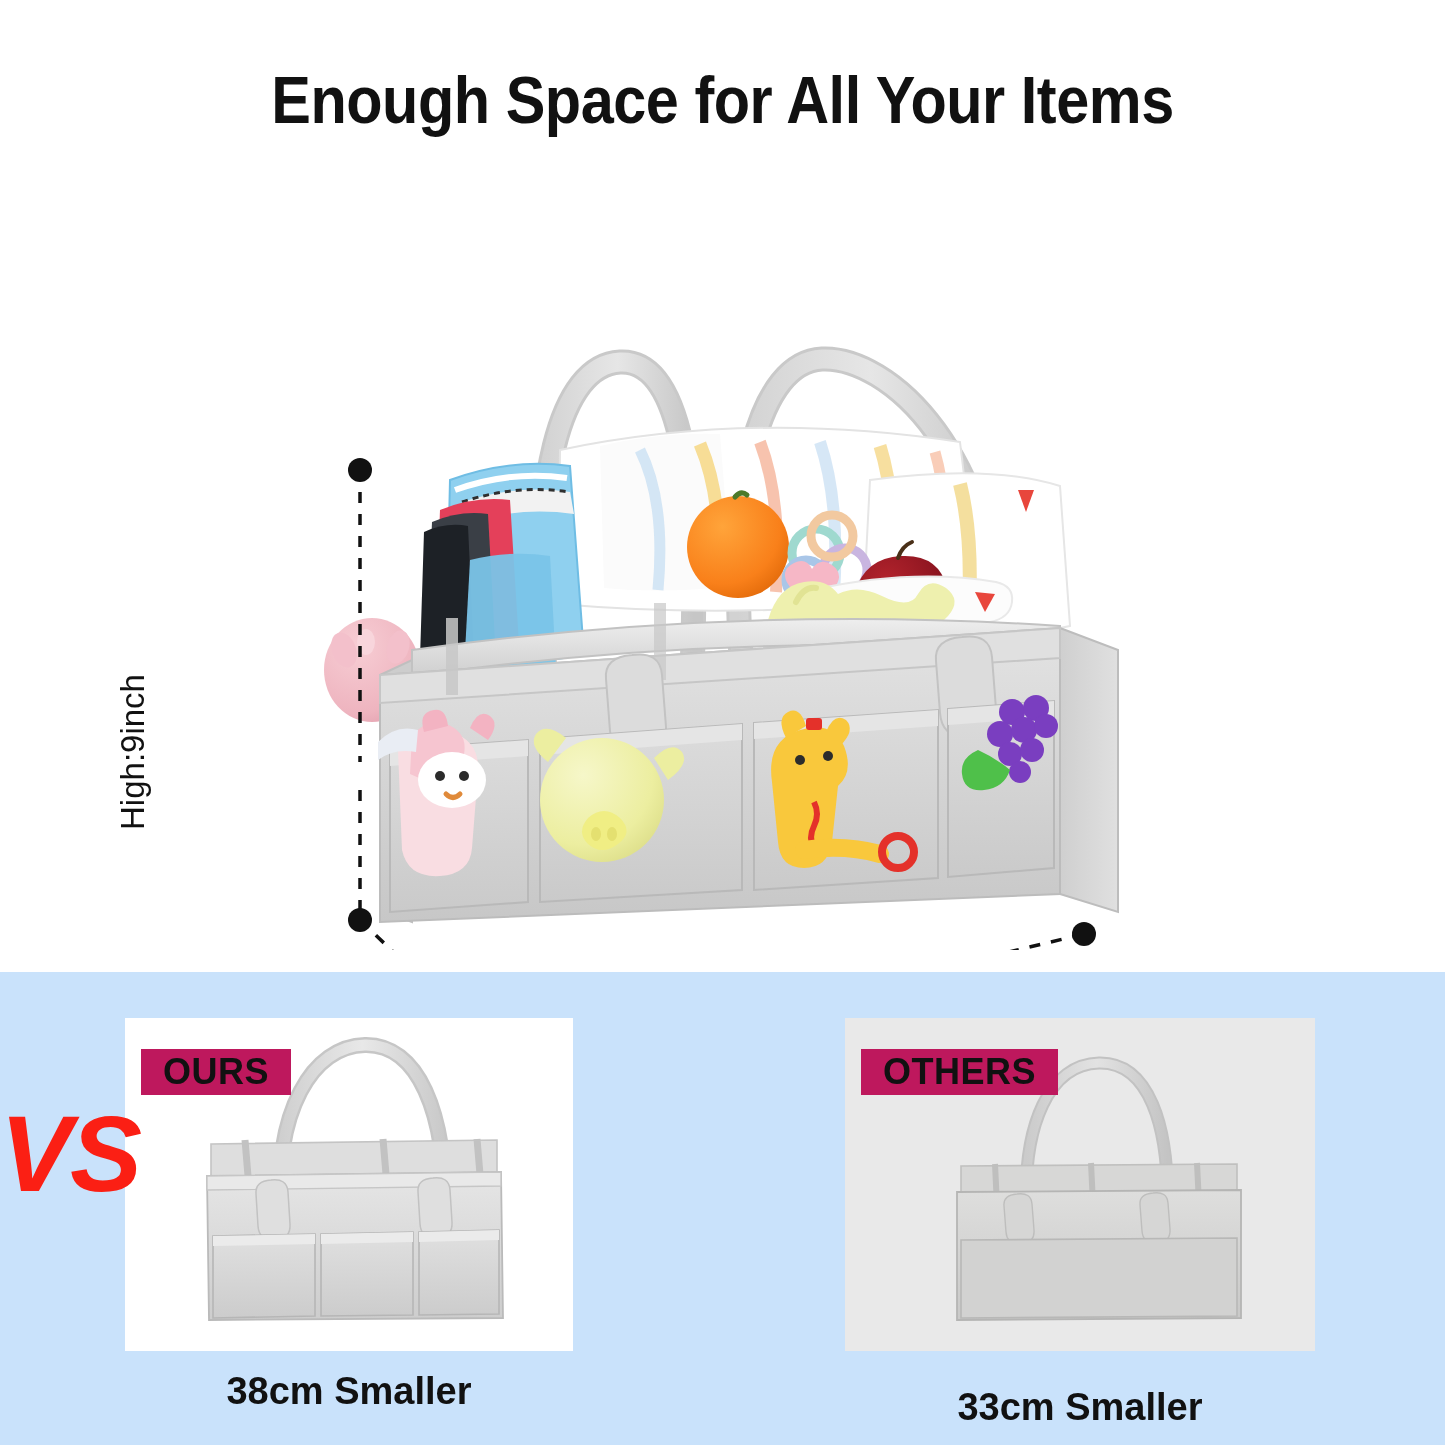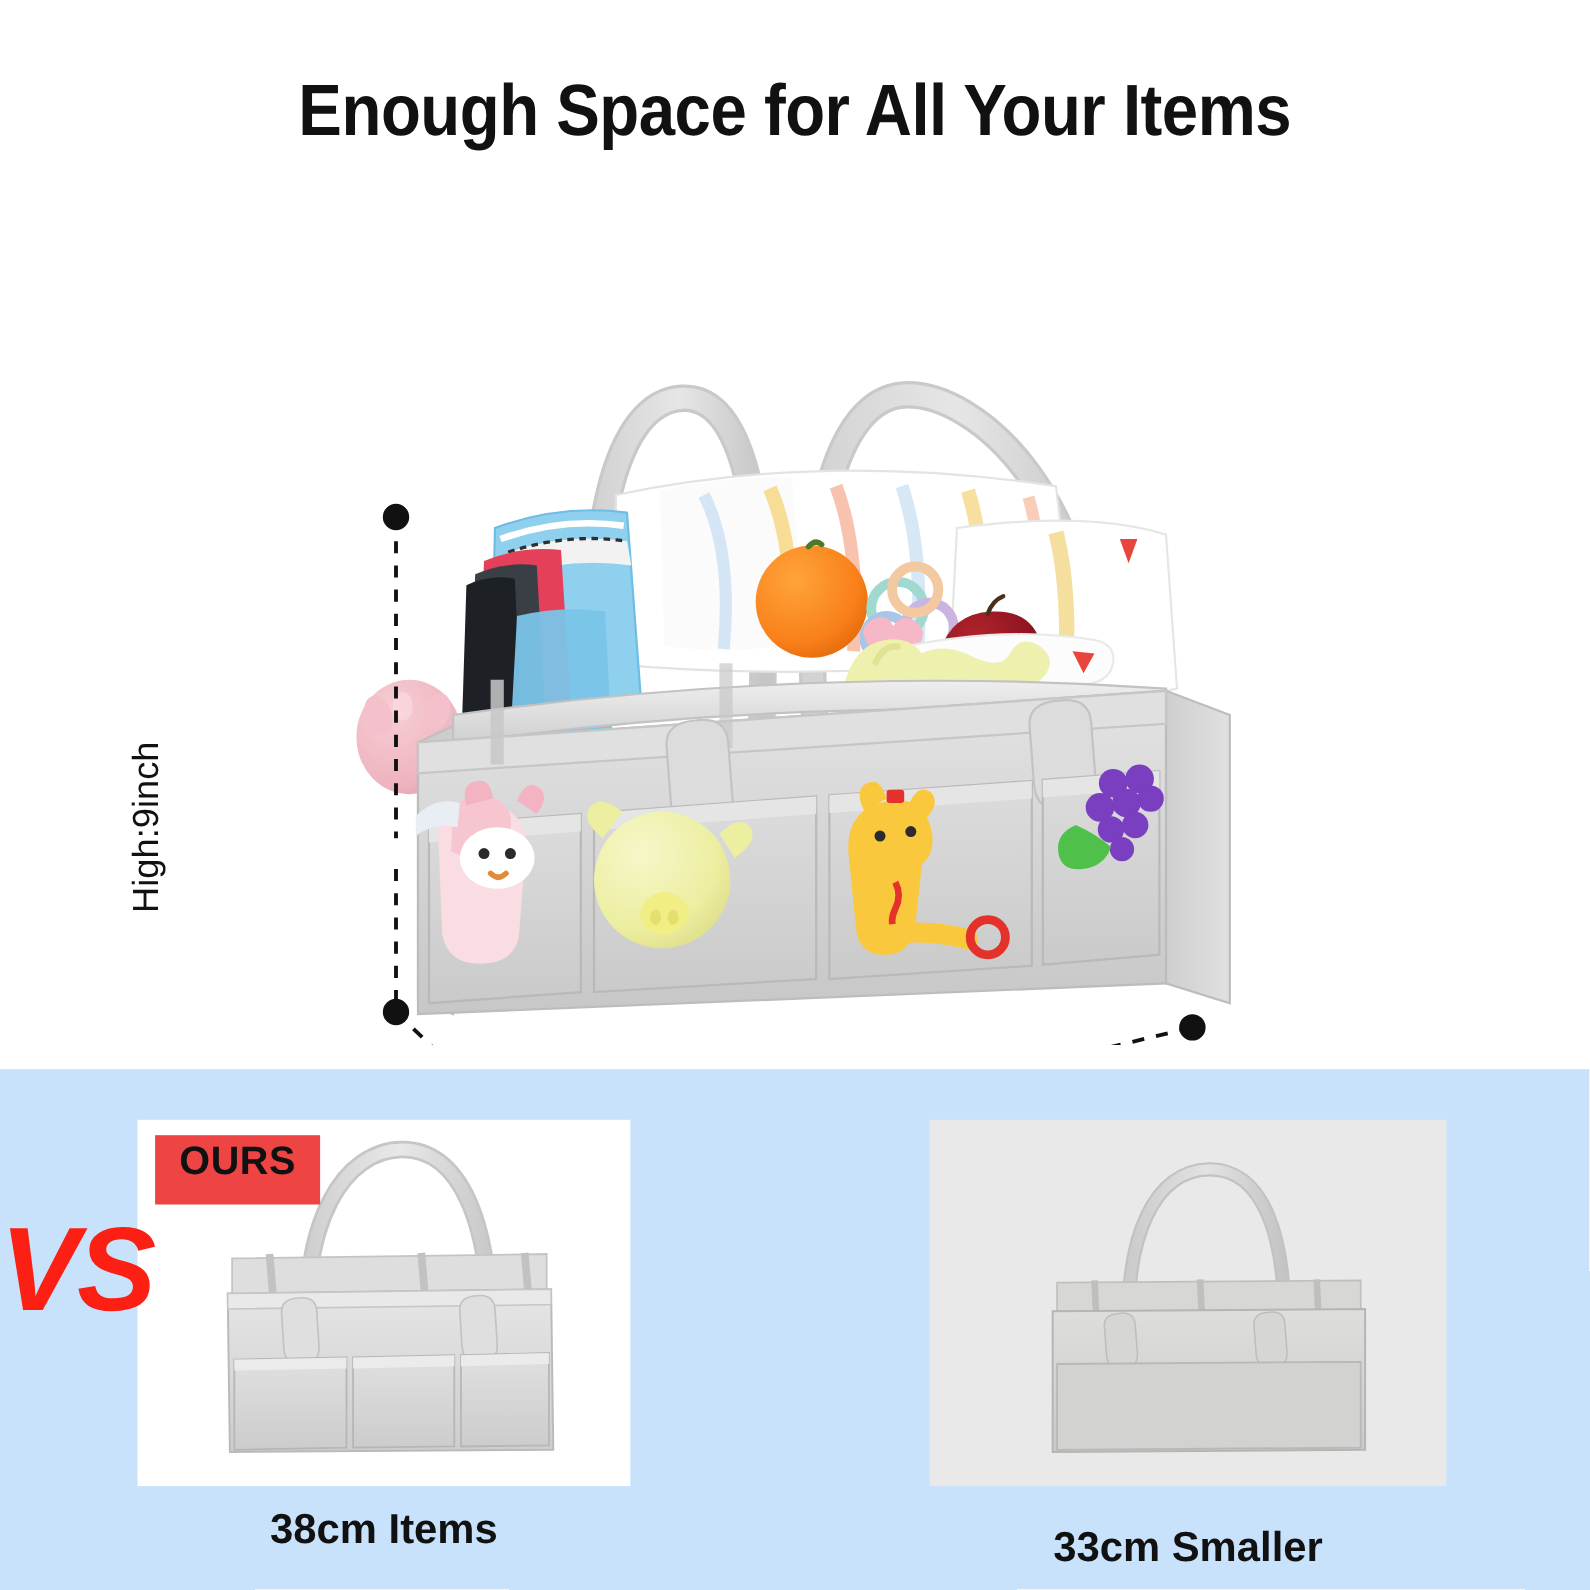--- a/index.html
+++ b/index.html
@@ -69,26 +69,26 @@
   #card-ours {
     left:125px; top:46px; width:448px; height:333px;
     background:#ffffff;
   }
   #card-others {
     left:845px; top:46px; width:470px; height:333px;
     background:#e9e9e9;
   }
 
   .card-badge {
-    position:absolute; left:16px; top:14px;
-    background:#ef4444;
+    position:absolute; left:16px; top:31px;
+    background:#be185d;
     color:#111111;
     font-weight:bold;
     font-size:36px;
-    padding:4px 22px 21px 22px;
+    padding:4px 22px 4px 22px;
     line-height:1.05;
     letter-spacing:0.5px;
   }
 
   .card-figure { position:absolute; left:0; top:0; width:100%; height:100%; }
 
   #vs-label {
     position:absolute; left:0; top:128px; width:1445px;
     text-align:left;
     font-family:"Liberation Sans", sans-serif;
@@ -414,17 +414,18 @@
       <path d="M246 145 L 248 186" stroke="#bfbfbe" stroke-width="6"></path>
       <path d="M352 145 L 354 186" stroke="#bfbfbe" stroke-width="6"></path>
 
       <path d="M112 174 L 396 172 L 396 300 L 112 302 Z" fill="url(#xFront)" stroke="#b5b5b4" stroke-width="1.8"></path>
 
       <path d="M172 176 q 14 -2 15 10 l 2 26 q 1 13 -13 14 q -14 1 -15 -12 l -2 -26 q -1 -11 13 -12 z" fill="#d6d6d5" stroke="#bebebd" stroke-width="1.4"></path>
       <path d="M308 175 q 14 -2 15 10 l 2 26 q 1 13 -13 14 q -14 1 -15 -12 l -2 -26 q -1 -11 13 -12 z" fill="#d6d6d5" stroke="#bebebd" stroke-width="1.4"></path>
 
       <path d="M116 222 L 392 220 L 392 298 L 116 300 Z" fill="#d2d2d1" stroke="#b8b8b7" stroke-width="1.6"></path>
     </svg>
+    <div class="card-badge">OTHERS</div>
   </div>
 
-  <div id="caption-ours" class="card-caption">38cm Items</div>
+  <div id="caption-ours" class="card-caption">38cm Smaller</div>
   <div id="caption-others" class="card-caption">33cm Smaller</div>
 </div>
 
 </body></html>

